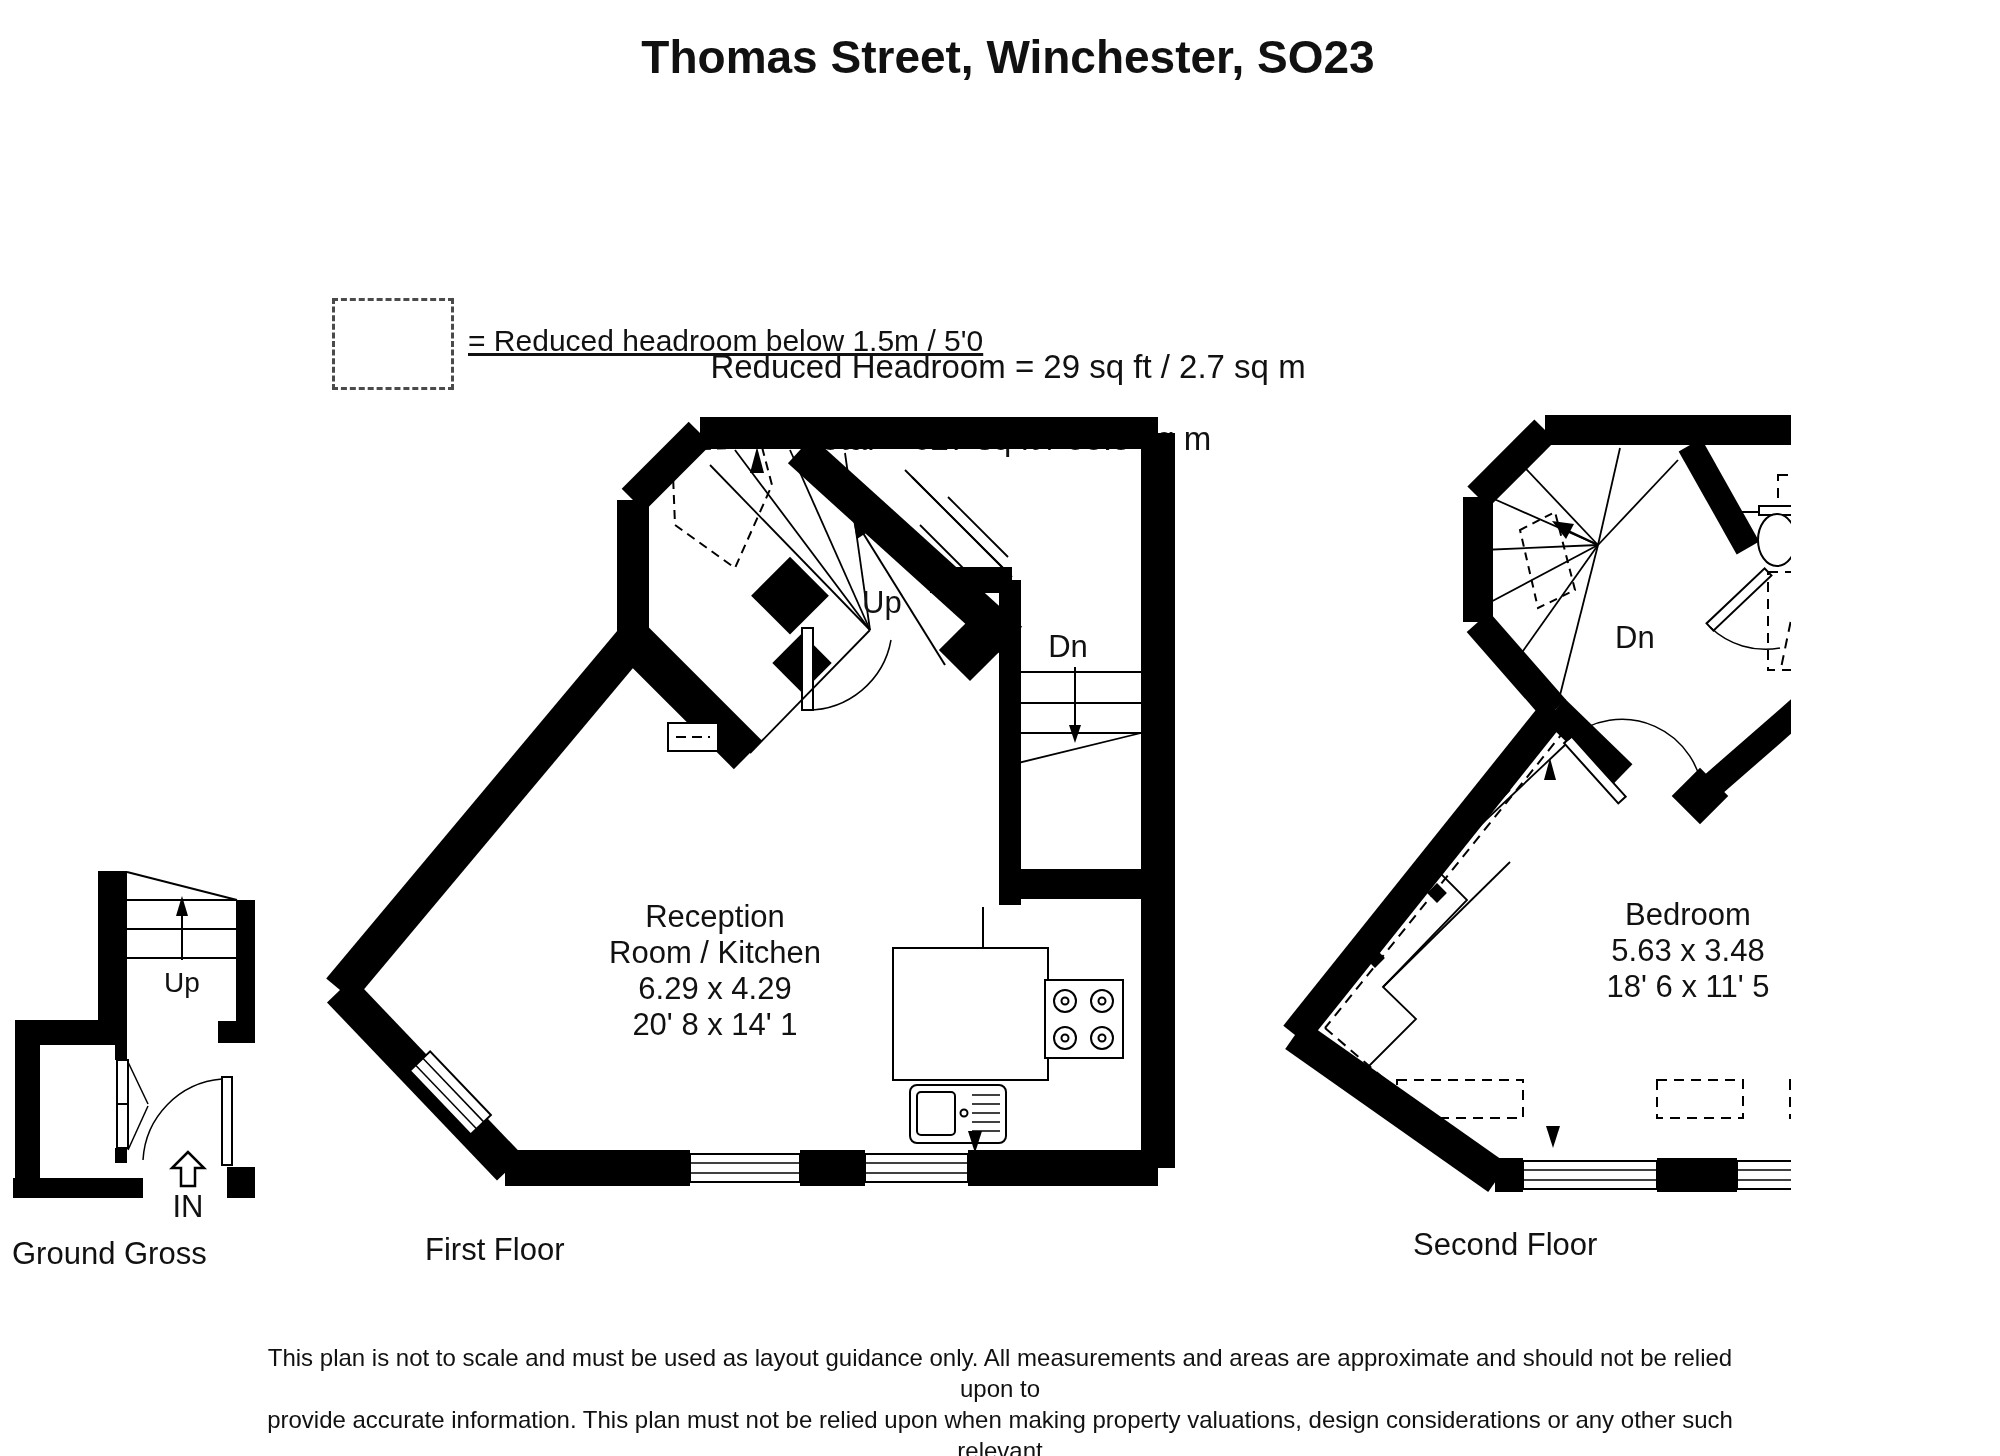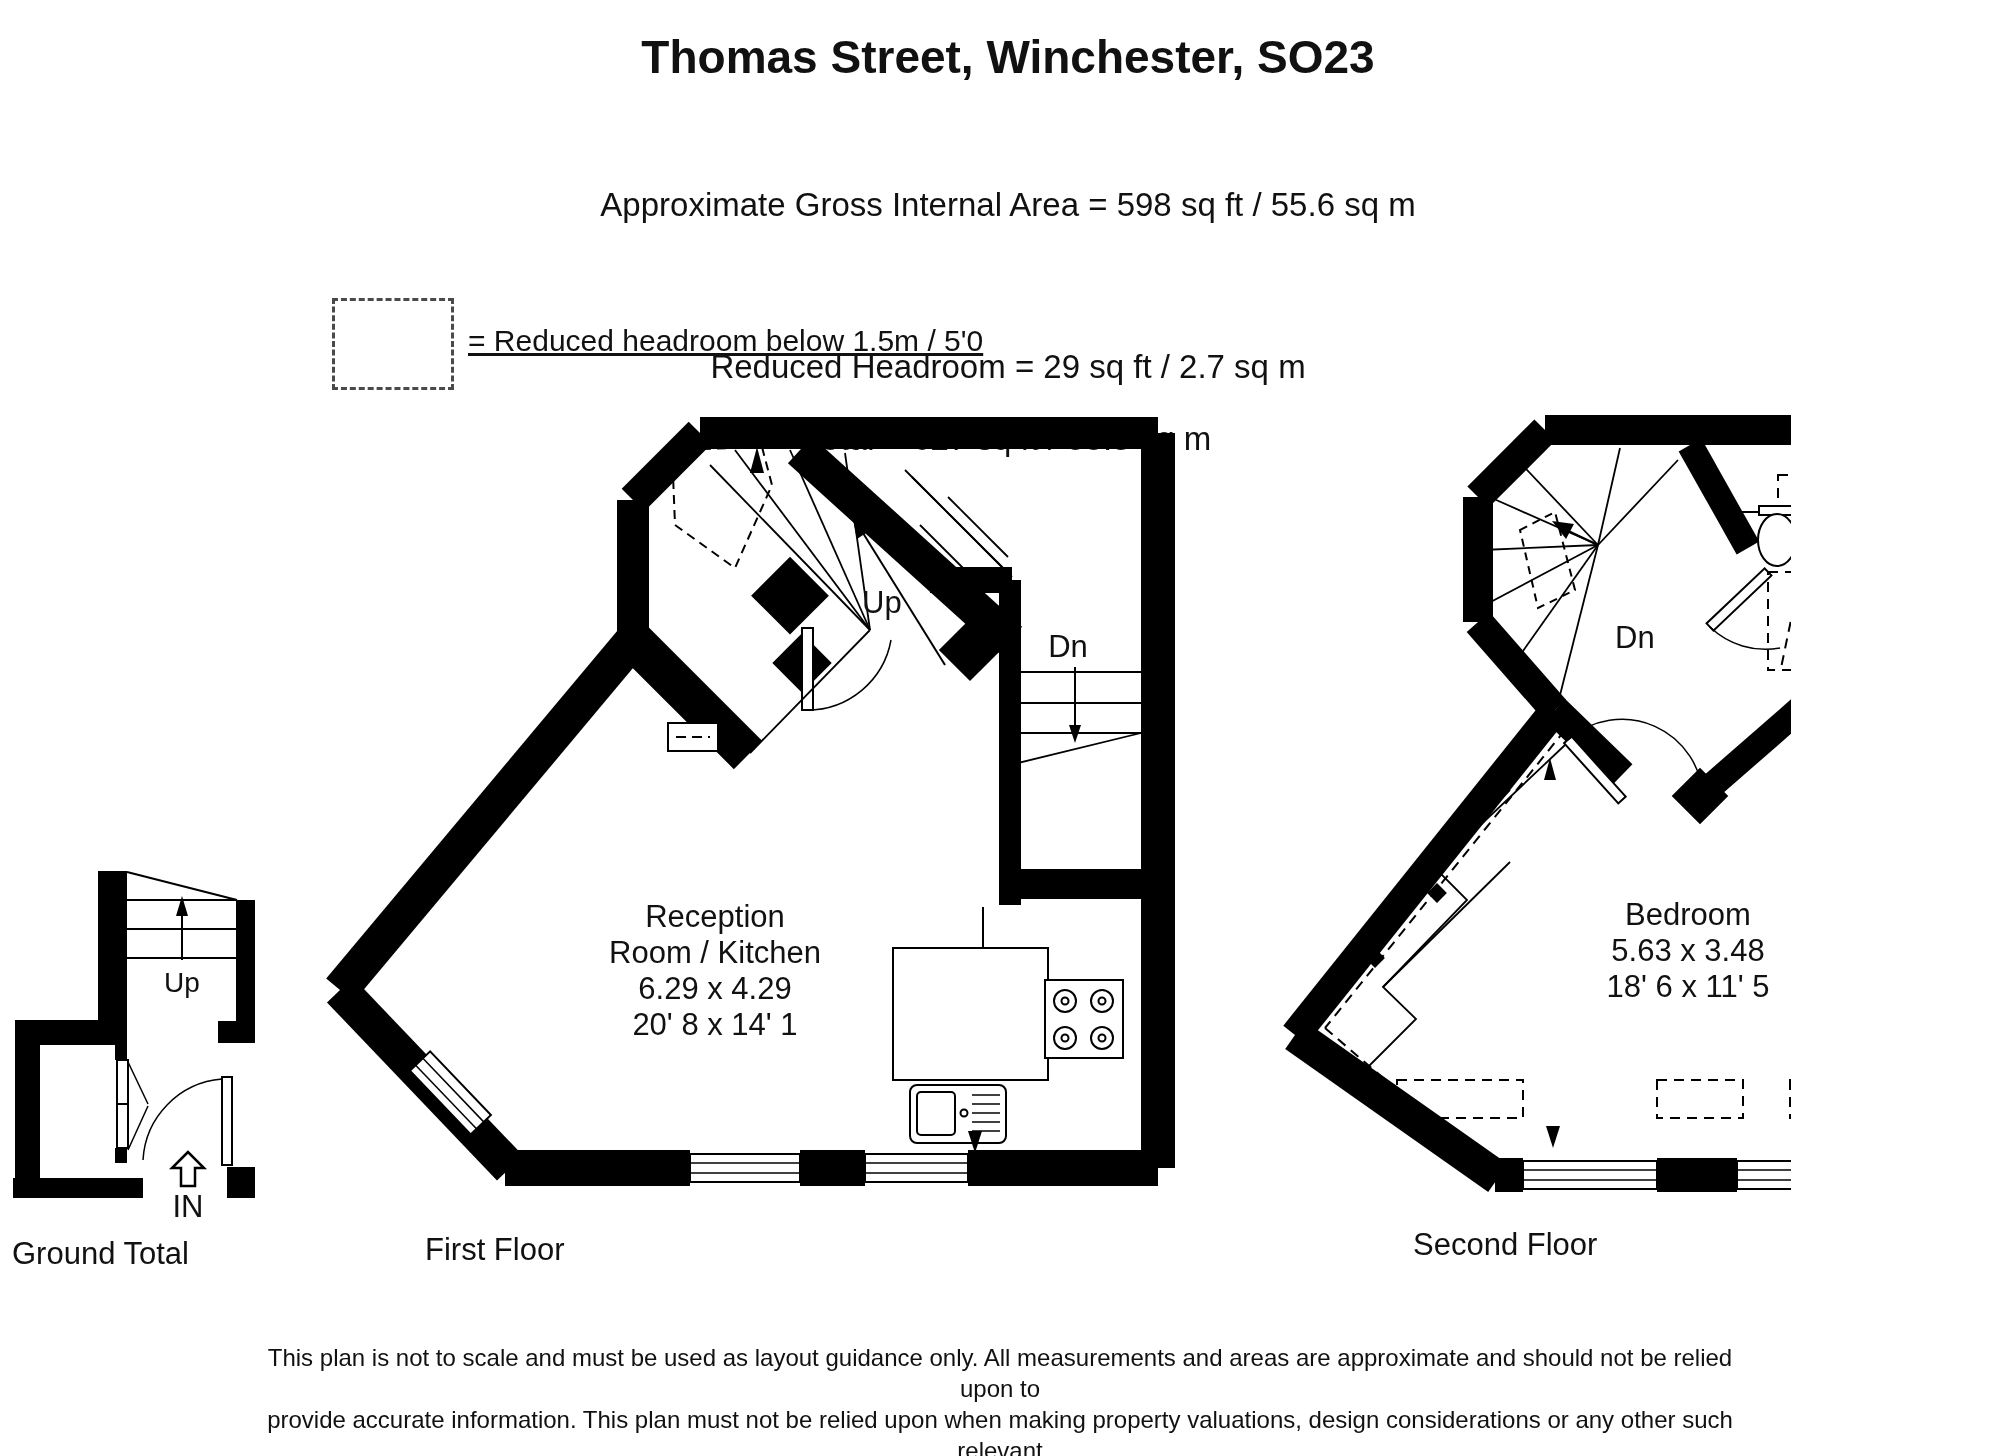--- a/index.html
+++ b/index.html
@@ -15,21 +15,20 @@
               font-size:24px;line-height:31px;}
   svg text{font-family:"Liberation Sans", sans-serif;fill:#111;}
   .plan line, .plan path, .plan polyline{stroke:#000;}
 </style>
 </head>
 <body>
 
 <div class="page">
 
   <div class="abs title">Thomas Street, Winchester, SO23</div>
-  <div class="abs hline" style="top:186px">Approximate Gross Internal Area = 598 sq ft / 55.6 sq m</div>
   <div class="abs hline" style="top:348px">Reduced Headroom = 29 sq ft / 2.7 sq m</div>
   <div class="abs hline" style="top:420px">Total = 627 sq ft / 58.3 sq m</div>
 
   <div class="abs legend-box"></div>
   <div class="abs legend-text">= Reduced headroom below 1.5m / 5'0</div>
 
   <svg class="abs" style="left:1810px;top:70px" width="150" height="125" viewBox="0 0 150 125">
     <circle cx="92" cy="55" r="43" fill="none" stroke="#000" stroke-width="2.5"></circle>
     <g>
 
@@ -78,21 +77,21 @@
     <g>
       <rect x="117" y="200" width="11" height="44" fill="#fff" stroke="#000" stroke-width="2"></rect>
       <rect x="117" y="244" width="11" height="44" fill="#fff" stroke="#000" stroke-width="2"></rect>
       <line x1="128" y1="202" x2="148" y2="244" stroke="#000" stroke-width="1.5"></line>
       <line x1="128" y1="290" x2="148" y2="246" stroke="#000" stroke-width="1.5"></line>
     </g>
 
     <polygon points="188,292 172,308 181,308 181,326 195,326 195,308 204,308" fill="#fff" stroke="#000" stroke-width="2.5"></polygon>
     <text x="188" y="357" font-size="31" text-anchor="middle">IN</text>
   </svg>
-  <div class="abs floor-label" style="left:12px;top:1236px">Ground Total</div>
+  <div class="abs floor-label" style="left:12px;top:1236px">Ground Gross</div>
 
   <svg class="abs plan" style="left:280px;top:395px" width="900" height="810" viewBox="0 0 900 810" fill="none" stroke-linecap="butt">
 
     <g stroke="#000" stroke-width="32">
       <line x1="420" y1="38" x2="878" y2="38"></line>
       <line x1="420" y1="38" x2="353" y2="105"></line>
       <line x1="353" y1="105" x2="353" y2="250"></line>
       <line x1="353" y1="245" x2="60" y2="595" stroke-width="36"></line>
       <line x1="60" y1="595" x2="230" y2="773" stroke-width="36"></line>
       <line x1="878" y1="38" x2="878" y2="773" stroke-width="34"></line>

